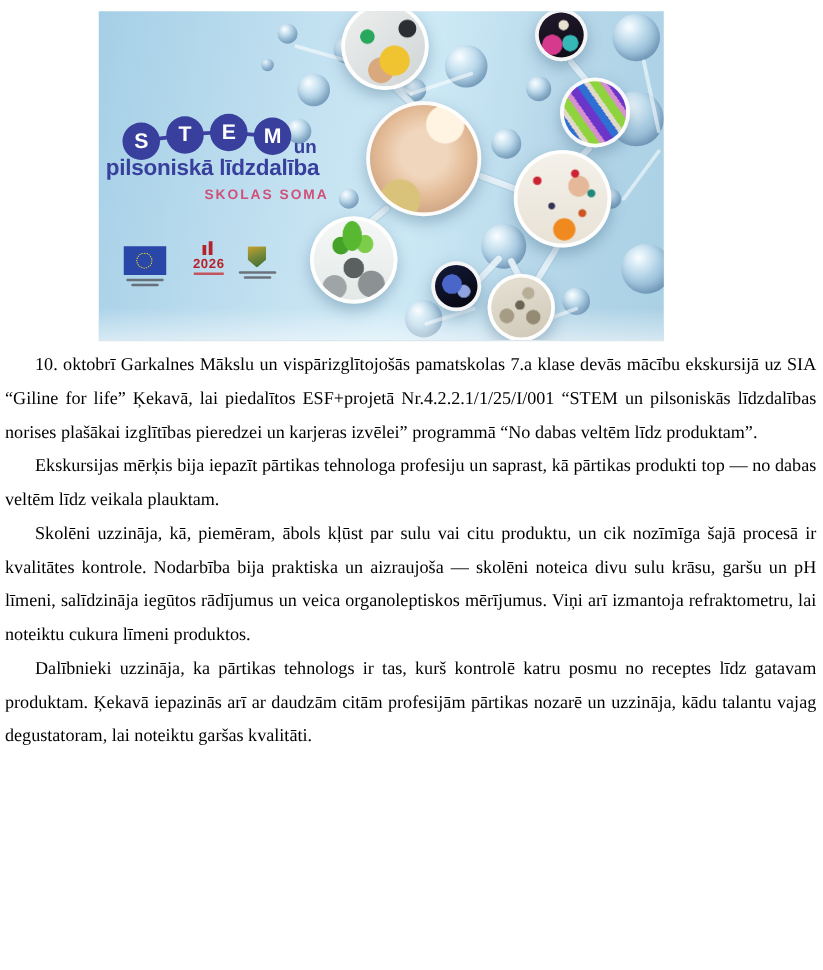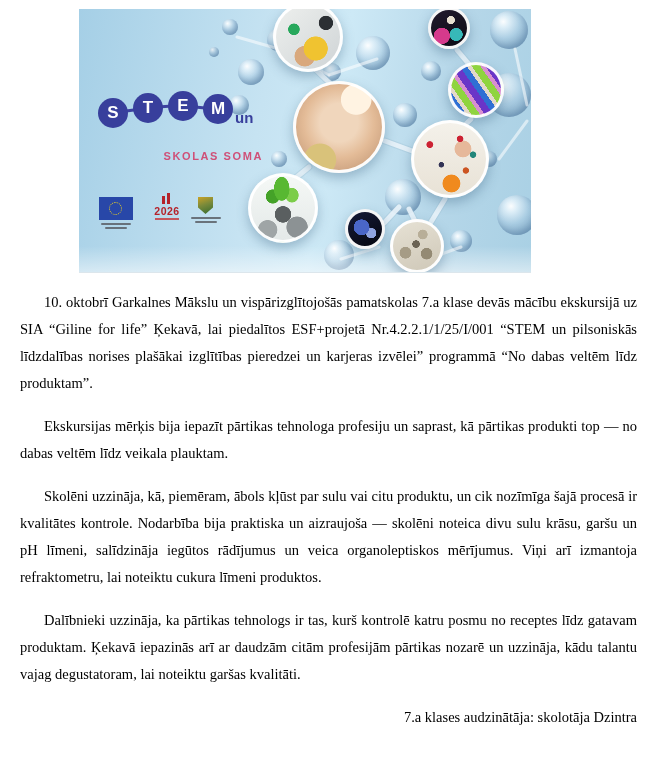--- a/index.html
+++ b/index.html
@@ -64,21 +64,21 @@
   .nap-bar { position:absolute; background:#b5222a; width:3px; }
   .nap-year { font-weight:bold; font-size:10.5px; letter-spacing:.5px; margin-top:11px; }
   .nap-line { margin:1px auto 0; width:24px; height:2px; background:#c4555c; }
   .emblem { position:absolute; z-index:4; left:119px; top:188px; width:15px; height:17px;
             background:linear-gradient(160deg,#c9a227 0%,#7a8a3a 45%,#356b2f 100%);
             clip-path:polygon(0 0,100% 0,100% 62%,50% 100%,0 62%); }
 
   
   .article { margin-top:6px; padding:0 5px 0 4px; }
   .article p {
-    margin:16px; text-align:justify; text-indent:24px;
+    margin:0; text-align:justify; text-indent:24px;
     font-size:14.5px; line-height:27px;
   }
   .article p.signature { text-align:right; text-indent:0; }
 </style>
 </head>
 <body>
 
 <div class="banner">
 
   <div class="bubble" style="left:143px;top:10px;width:16px;height:16px;"></div>
@@ -185,20 +185,21 @@
        linear-gradient(160deg,#e6e1d4,#cfc8b8);"></div>
 
   <div class="stem-bond" style="left:42px;top:100px;width:18px;transform:rotate(-8deg);"></div>
   <div class="stem-bond" style="left:77px;top:96px;width:18px;transform:rotate(-3deg);"></div>
   <div class="stem-bond" style="left:112px;top:97px;width:18px;transform:rotate(5deg);"></div>
   <div class="stem-ball" style="left:19px;top:89px;">S</div>
   <div class="stem-ball" style="left:54px;top:84px;">T</div>
   <div class="stem-ball" style="left:89px;top:82px;">E</div>
   <div class="stem-ball" style="left:124px;top:85px;">M</div>
   <div class="stem-un" style="left:156px;top:100px;">un</div>
+  <div class="stem-subtitle">pilsoniskā līdzdalība</div>
   <div class="stem-tagline">SKOLAS SOMA</div>
 
   <div class="eu-flag">
     <div class="eu-stars"></div>
   </div>
   <div class="logo-caption" style="left:22px;top:214px;width:30px;"></div>
   <div class="logo-caption" style="left:26px;top:218px;width:22px;"></div>
 
   <div class="nap">
     <div class="nap-bar" style="left:13px;top:2px;height:8px;"></div>
@@ -210,14 +211,13 @@
   <div class="emblem"></div>
   <div class="logo-caption" style="left:112px;top:208px;width:30px;"></div>
   <div class="logo-caption" style="left:116px;top:212px;width:22px;"></div>
 </div>
 
 <div class="article">
   <p>10. oktobrī Garkalnes Mākslu un vispārizglītojošās pamatskolas 7.a klase devās mācību ekskursijā uz SIA “Giline for life” Ķekavā, lai piedalītos ESF+projetā Nr.4.2.2.1/1/25/I/001 “STEM un pilsoniskās līdzdalības norises plašākai izglītības pieredzei un karjeras izvēlei” programmā “No dabas veltēm līdz produktam”.</p>
   <p>Ekskursijas mērķis bija iepazīt pārtikas tehnologa profesiju un saprast, kā pārtikas produkti top — no dabas veltēm līdz veikala plauktam.</p>
   <p>Skolēni uzzināja, kā, piemēram, ābols kļūst par sulu vai citu produktu, un cik nozīmīga šajā procesā ir kvalitātes kontrole. Nodarbība bija praktiska un aizraujoša — skolēni noteica divu sulu krāsu, garšu un pH līmeni, salīdzināja iegūtos rādījumus un veica organoleptiskos mērījumus. Viņi arī izmantoja refraktometru, lai noteiktu cukura līmeni produktos.</p>
   <p>Dalībnieki uzzināja, ka pārtikas tehnologs ir tas, kurš kontrolē katru posmu no receptes līdz gatavam produktam. Ķekavā iepazinās arī ar daudzām citām profesijām pārtikas nozarē un uzzināja, kādu talantu vajag degustatoram, lai noteiktu garšas kvalitāti.</p>
-  <p class="signature">7.a klases audzinātāja: skolotāja Dzintra</p>
 </div>
 
 </body></html>

